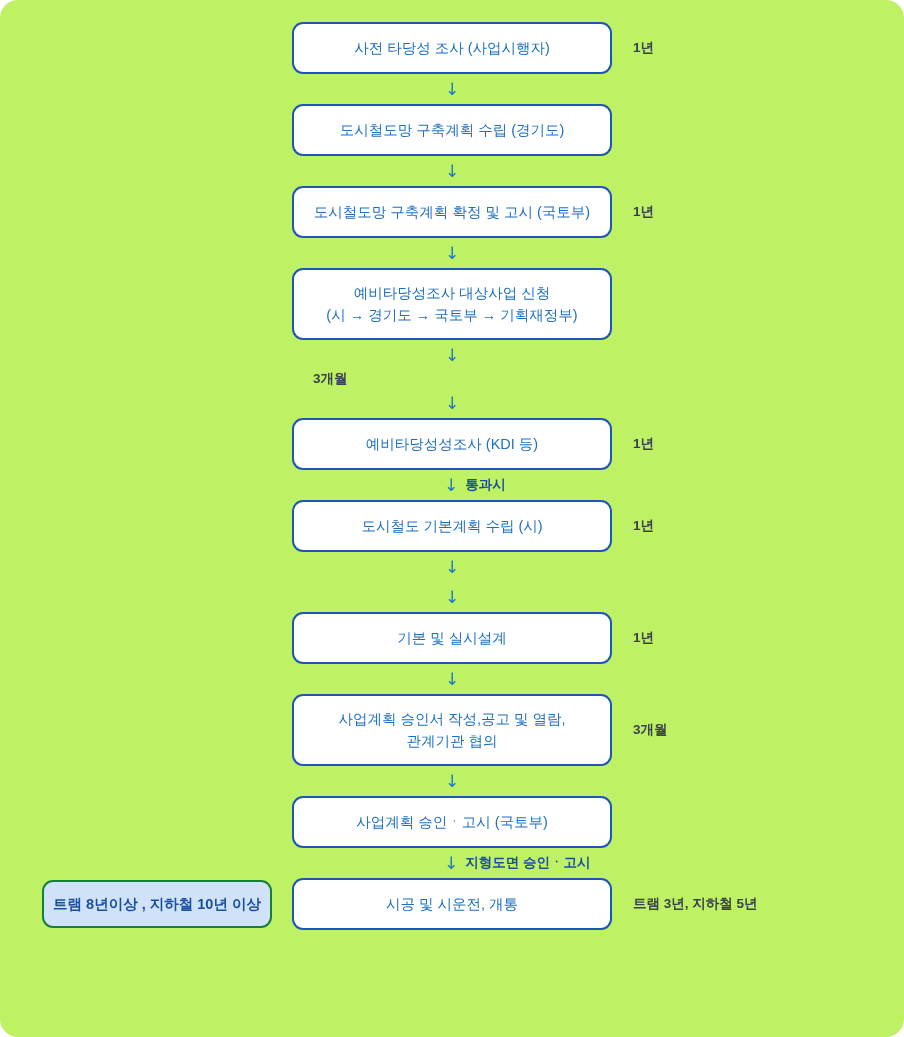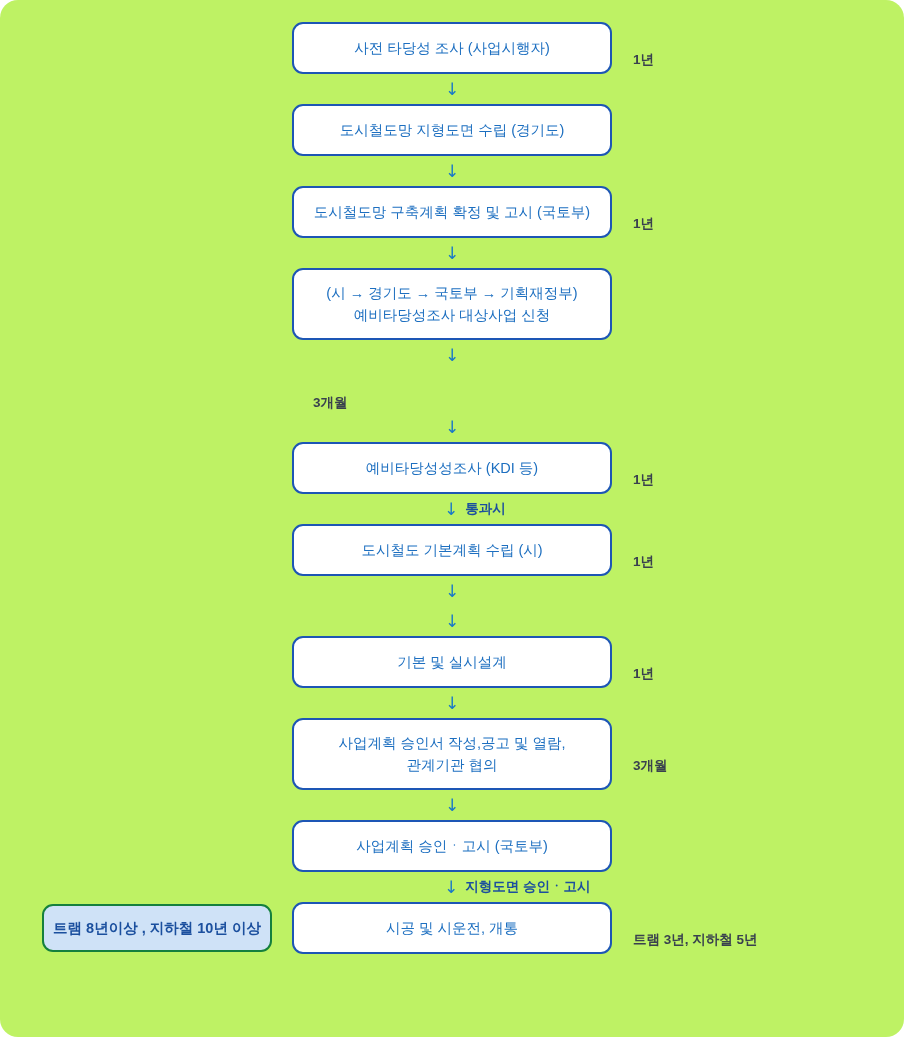--- a/index.html
+++ b/index.html
@@ -88,21 +88,20 @@
     white-space: nowrap;
   }
 
   .right-col {
     flex: 1 1 auto;
     padding-left: 21px;
     color: #39414e;
     font-size: 13.5px;
     font-weight: bold;
     white-space: nowrap;
-    margin-top: 24px;
   }
 
   
   .conn {
     position: relative;
     width: 904px;
     height: 30px;
   }
   .conn .arrow-wrap {
     position: absolute;
@@ -143,21 +142,21 @@
         <div class="right-col">1년</div>
       </div>
       <div class="conn">
         <div class="arrow-wrap">
           <span class="arrow">↓</span>
         </div>
       </div>
       <div class="row">
         <div class="left-col"></div>
         <div class="box">
-          <span class="line">도시철도망 지형도면 수립 (경기도)</span>
+          <span class="line">도시철도망 구축계획 수립 (경기도)</span>
         </div>
       </div>
       <div class="conn">
         <div class="arrow-wrap">
           <span class="arrow">↓</span>
         </div>
       </div>
       <div class="row">
         <div class="left-col"></div>
         <div class="box">
@@ -166,22 +165,22 @@
         <div class="right-col">1년</div>
       </div>
       <div class="conn">
         <div class="arrow-wrap">
           <span class="arrow">↓</span>
         </div>
       </div>
       <div class="row">
         <div class="left-col"></div>
         <div class="box tall">
+          <span class="line">예비타당성조사 대상사업 신청</span>
           <span class="line">(시 → 경기도 → 국토부 → 기획재정부)</span>
-          <span class="line">예비타당성조사 대상사업 신청</span>
         </div>
         <div class="right-col"></div>
       </div>
       <div class="conn">
         <div class="arrow-wrap">
           <span class="arrow">↓</span>
         </div>
       </div>
       <div class="row">
         <div class="left-col"></div>

